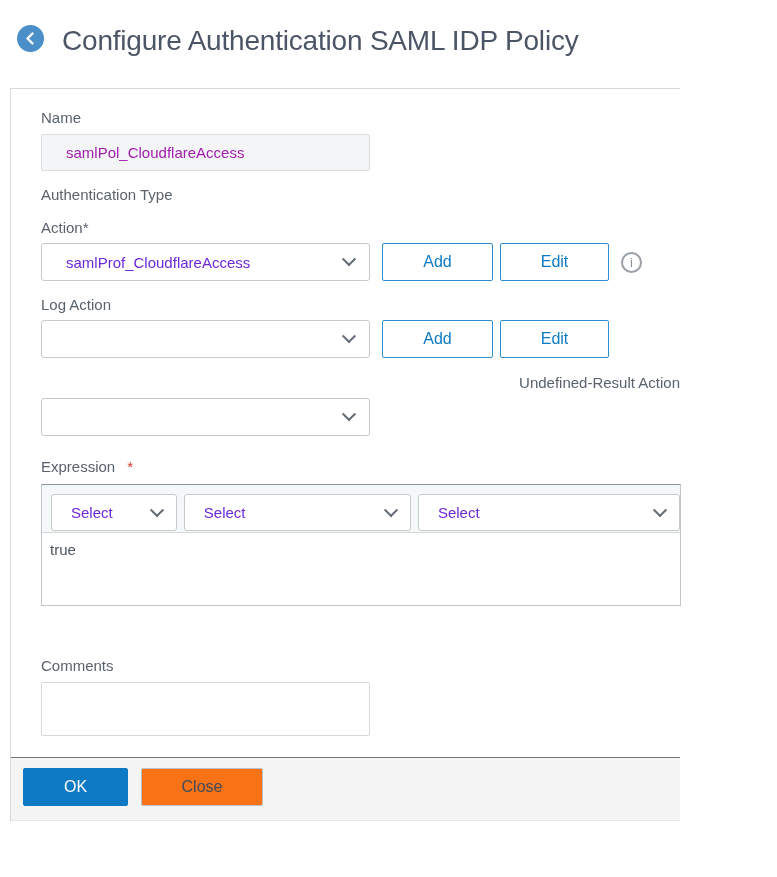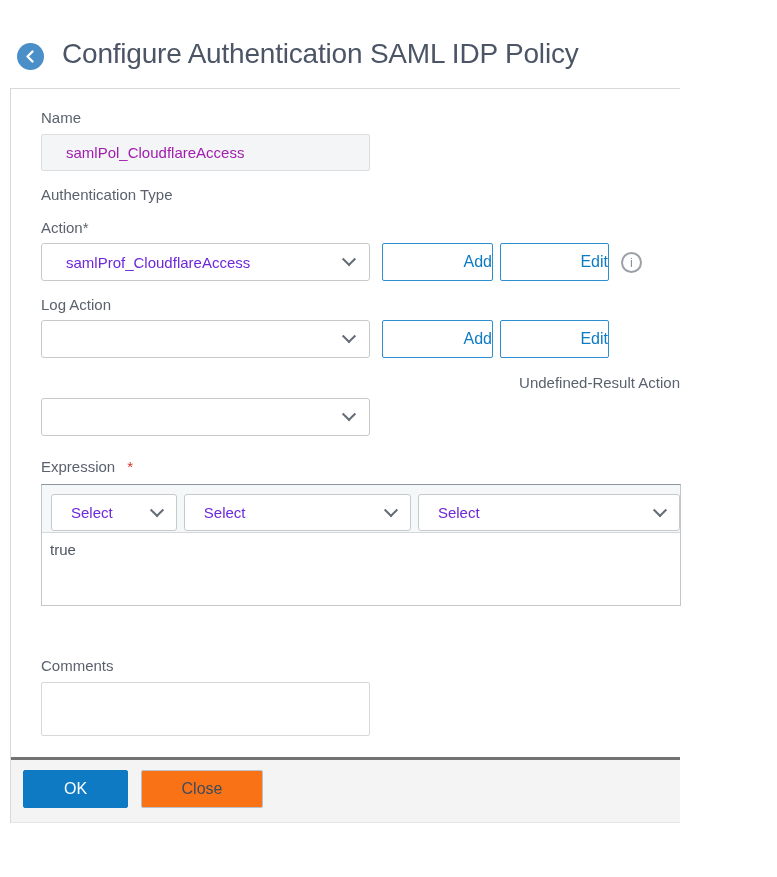--- a/index.html
+++ b/index.html
@@ -7,21 +7,21 @@
   body {
     width: 777px; height: 877px;
     background: #ffffff;
     font-family: "Liberation Sans", sans-serif;
     overflow: hidden;
     color: #56606c;
   }
 
   
   .header {
-    display: flex; align-items: flex-end; gap: 18px;
+    display: flex; align-items: flex-start; gap: 18px;
     padding: 25px 0 18px 17px;
     height: 88px;
   }
   .back-btn {
     width: 27px; height: 27px; border-radius: 50%;
     background: #4a8fc8;
     display: flex; align-items: center; justify-content: center;
     cursor: pointer; flex: 0 0 auto;
   }
   .page-title {
@@ -74,21 +74,21 @@
     transform: rotate(45deg) translate(-2px, -2px);
     flex: 0 0 auto;
   }
 
   .btn-outline {
     height: 38px;
     background: #fff;
     border: 1px solid #2e8fd0; border-radius: 2px;
     color: #0d7ac4; font-size: 16px;
     font-family: "Liberation Sans", sans-serif;
-    display: flex; align-items: center; justify-content: flex-end;
+    display: flex; align-items: center; justify-content: center;
     cursor: pointer;
   }
   .btn-add { width: 111px; margin-left: 12px; }
   .btn-edit { width: 109px; margin-left: 7px; }
 
   .info-icon {
     width: 21px; height: 21px; border-radius: 50%;
     border: 2px solid #9aa0a6;
     color: #8a9198; font-size: 13px; line-height: 17px;
     display: flex; align-items: center; justify-content: center;
@@ -133,21 +133,21 @@
     resize: none; outline: none;
     background: #fff;
     font-family: "Liberation Sans", sans-serif;
     font-size: 15px; color: #5a626e;
     padding: 6px 10px;
   }
 
   
   .panel-footer {
     background: #f4f4f4;
-    border-top: 3px solid #737373;
+    border-top: 1px solid #737373;
     border-bottom: 1px solid #e5e5e5;
     padding: 10px 0 14px 12px;
     display: flex; gap: 13px;
   }
   .btn-primary {
     width: 105px; height: 38px;
     background: #0e7ac4; color: #ffffff;
     border: 1px solid #0e7ac4; border-radius: 2px;
     font-size: 16px; font-family: "Liberation Sans", sans-serif;
     display: flex; align-items: center; justify-content: center;

